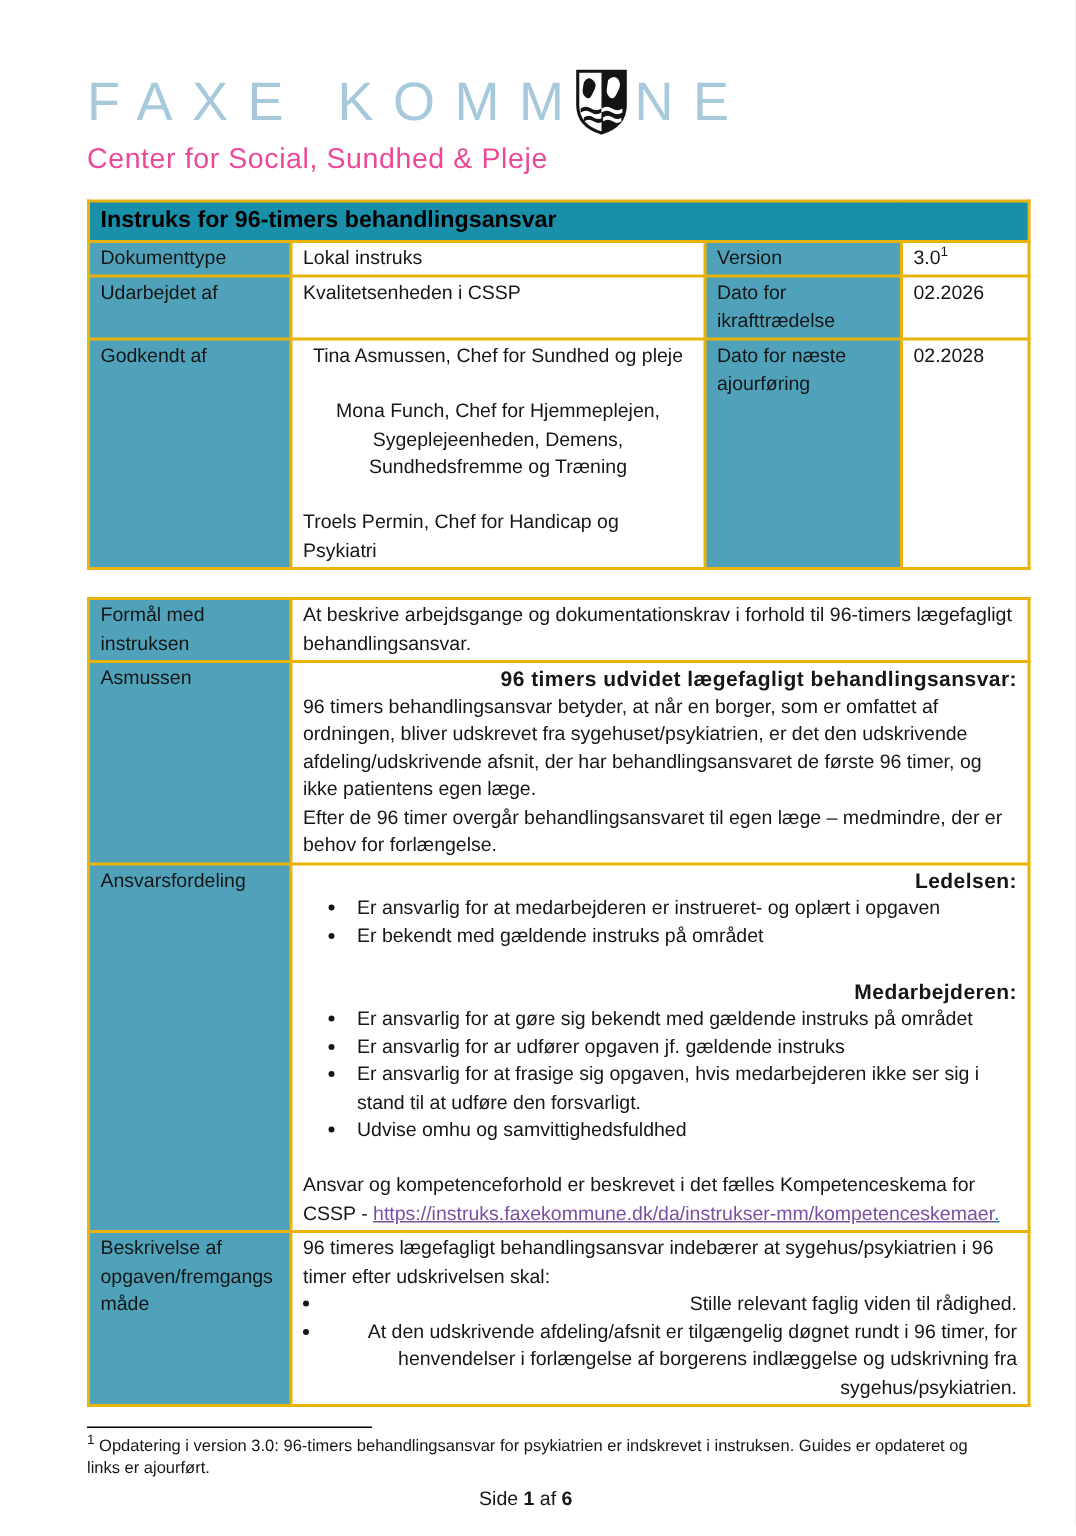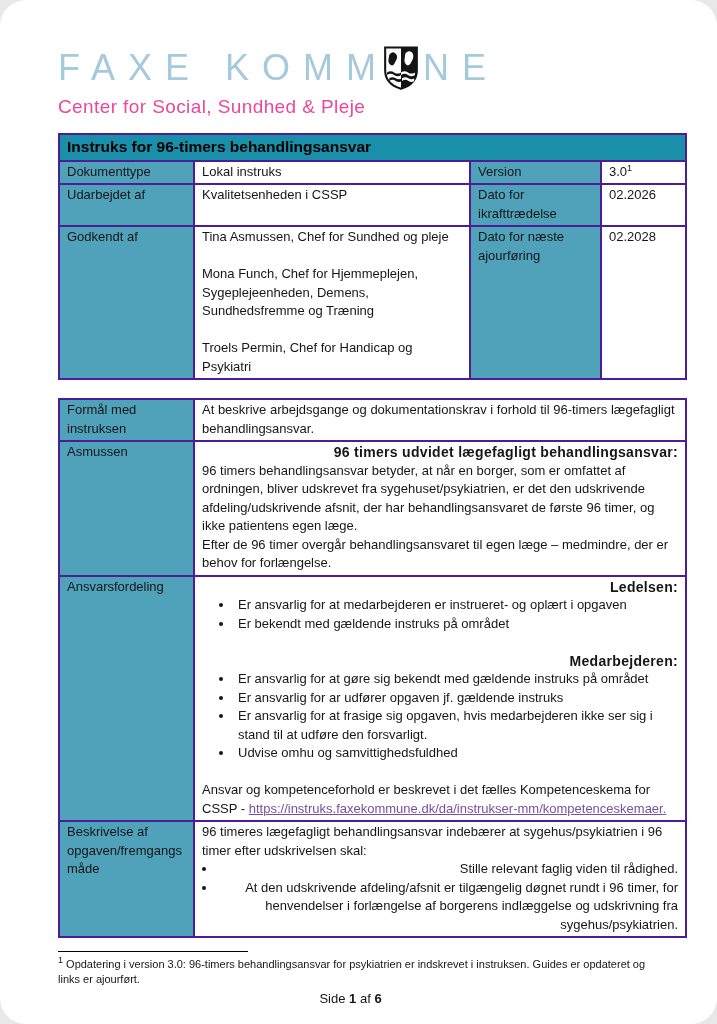--- a/index.html
+++ b/index.html
@@ -1,46 +1,46 @@
 <!DOCTYPE html>
 <html lang="da"><head>
 <meta charset="utf-8">
 <style>
   html,body{margin:0;padding:0;background:#e8e8e8;}
   .page{
     width:717px;height:1024px;background:#ffffff;margin:0 auto;
     font-family:"Liberation Sans", sans-serif;color:#161616;
-    box-sizing:border-box;padding:46px 32px 0 58px;position:relative;overflow:hidden;border-radius:26px;
+    box-sizing:border-box;padding:46px 32px 0 58px;position:relative;overflow:hidden;
   }
   
   .logo-row{display:flex;align-items:center;}
   .logo-text{
     font-size:36px;font-weight:400;color:#a7c9dc;
     letter-spacing:13px;white-space:pre;line-height:1;
   }
   .shield{margin:0 4px 0 -6px;display:block;}
   .subtitle{
     margin-top:6px;font-size:19px;color:#ec4899;letter-spacing:0.4px;
   }
   
   table{border-collapse:collapse;table-layout:fixed;margin-top:15px;}
   td{
-    border:2px solid #4c1d95;vertical-align:top;
+    border:2px solid #eab308;vertical-align:top;
     font-size:13px;line-height:18.5px;padding:1px 7px 2px 7px;
     word-wrap:break-word;
     margin-left:45px;
   }
   .t1{width:627px;}
   .t2{width:627px;margin-top:18px;}
   .title-cell{
     background:#1a8fa9;font-weight:bold;font-size:15.5px;
     padding:3px 7px;color:#000;
   }
   .lbl{background:#4fa2ba;}
-  .p-gap{margin:0 0 18.5px 0;}
+  .p-gap{margin:0 0 18.5px 0;text-align:center;}
   .p0{margin:0;}
   .sec-head{font-weight:bold;font-size:14px;letter-spacing:0.3px;margin:0;text-align:right;}
   ul{margin:0;padding:0 0 0 32px;list-style-type:disc;}
   ul.tight{padding-left:15px;text-align:right;}
   li{padding-left:4px;}
   .gap-top{margin-top:18.5px;}
   a.doc-link{color:#7b4fa0;text-decoration:underline;}
   .link-dot{color:#2e74b5;text-decoration:underline;}
   sup{font-size:9px;line-height:0;}
   

